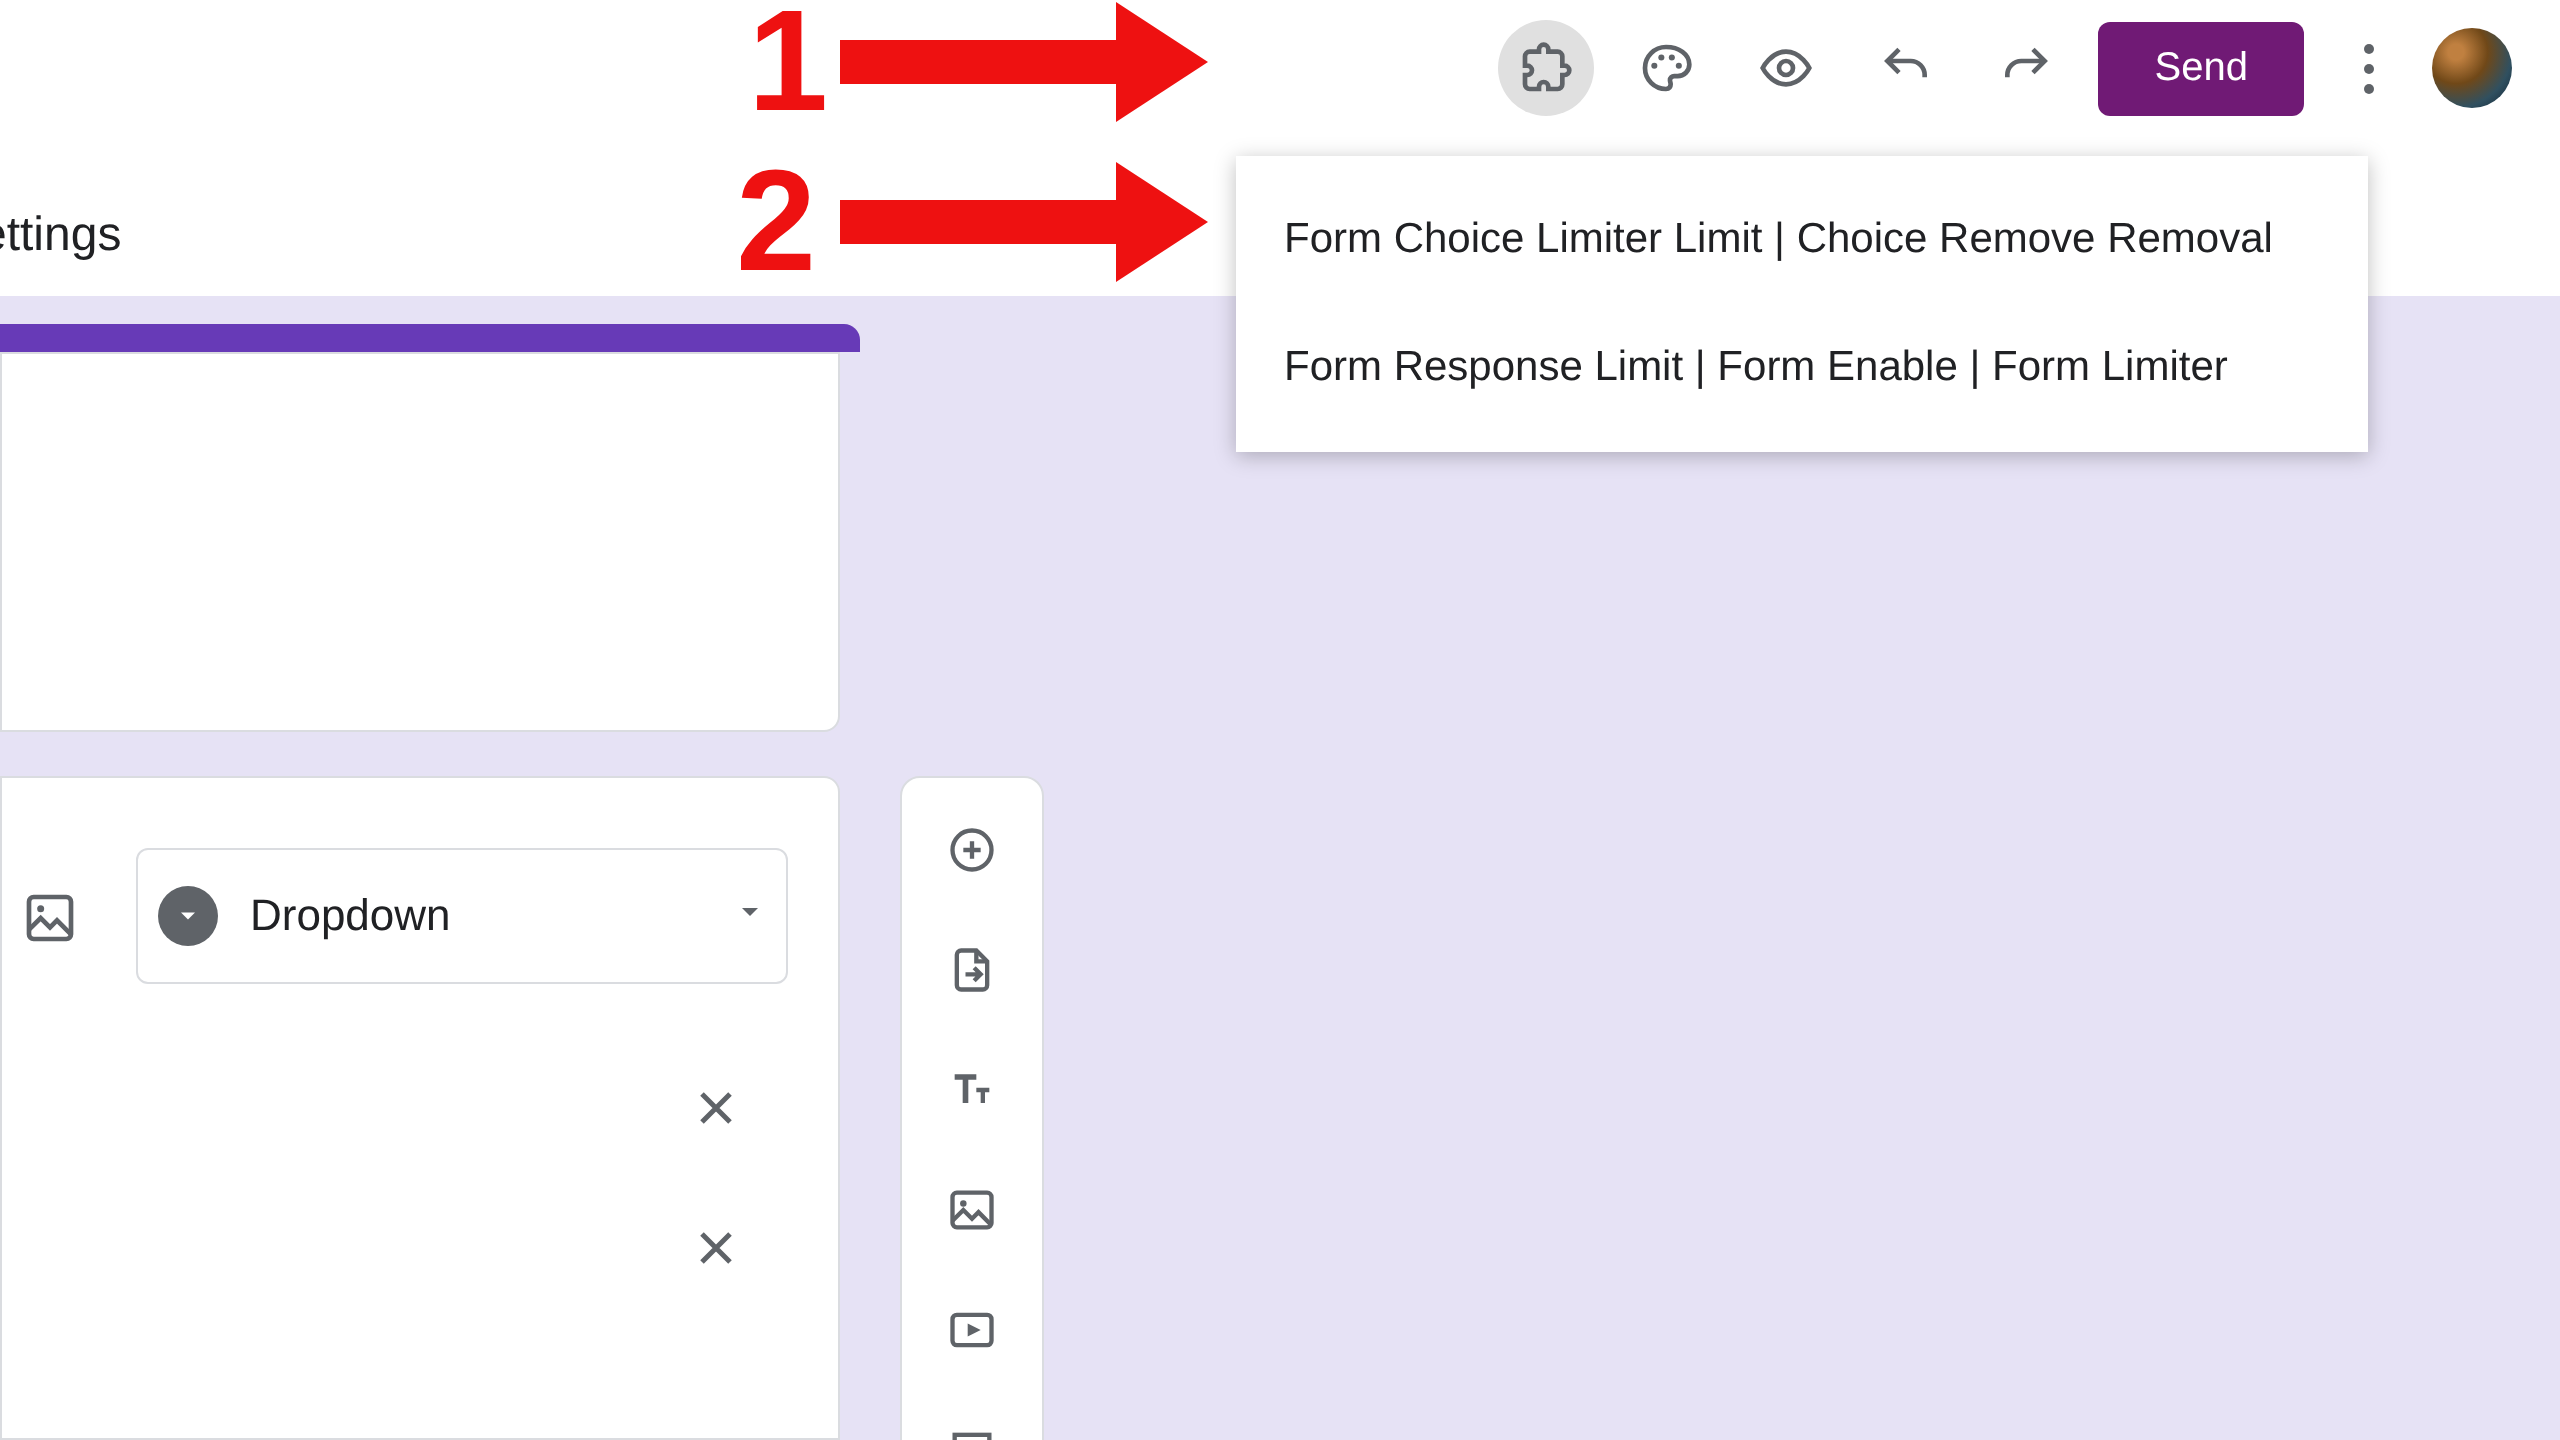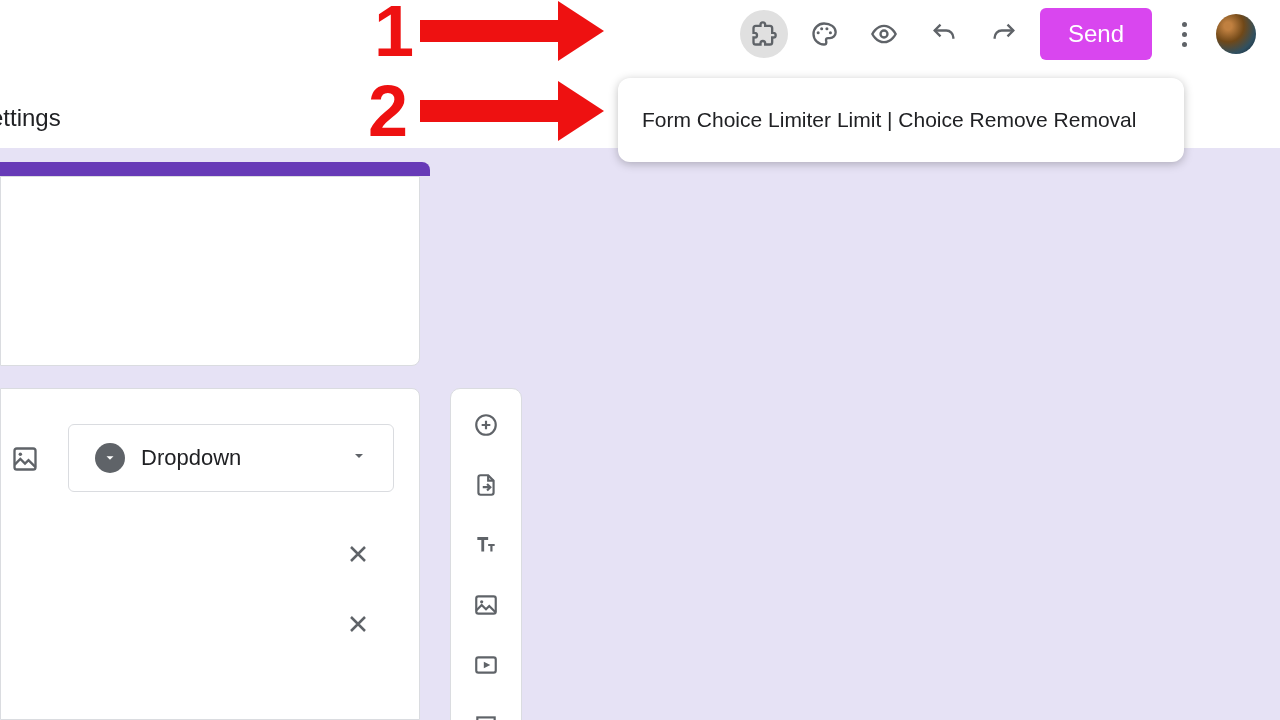--- a/index.html
+++ b/index.html
@@ -24,26 +24,26 @@
     border-radius: 50%;
     display: flex; align-items: center; justify-content: center;
     color: #5f6368;
     cursor: pointer;
   }
   .tool-btn.active { background: #e0e0e0; }
   .tool-btn svg { width: 28px; height: 28px; stroke: #5f6368; fill: none; stroke-width: 2; }
   .tool-btn.palette svg circle.small { fill: #5f6368; stroke:none; }
 
   .send-btn {
-    background: #d946ef;
+    background: #701a75;
     color: #fff;
     border: none;
     border-radius: 6px;
     padding: 12px 28px;
-    font-size: 24px;
+    font-size: 20px;
     cursor: pointer;
   }
   .kebab {
     width: 40px; height: 40px;
     display: flex; flex-direction: column; align-items: center; justify-content: center;
     gap: 5px;
     cursor: pointer;
   }
   .kebab span { width: 5px; height: 5px; background:#5f6368; border-radius:50%; }
   .avatar {
@@ -106,21 +106,21 @@
   .img-icon-box svg { width:28px; height:28px; stroke:#5f6368; fill:none; stroke-width:2; }
 
   .dropdown-chip {
     position: absolute;
     left: 68px; top: 424px;
     width: 326px; height: 68px;
     border: 1px solid #dadce0;
     border-radius: 6px;
     background: #fff;
     display:flex; align-items:center;
-    padding: 0 26px;
+    padding: 0 10px;
     gap: 16px;
     cursor:pointer;
   }
   .dropdown-chip .circ {
     width: 30px; height: 30px; border-radius:50%; background:#5f6368;
     display:flex; align-items:center; justify-content:center;
   }
   .dropdown-chip .circ svg { width:14px; height:14px; fill:#fff; }
   .dropdown-chip .label { font-size:22px; color:#202124; flex:1; }
   .dropdown-chip .caret svg { width:16px; height:16px; fill:#5f6368; }
@@ -147,21 +147,21 @@
   }
   .rail .r-btn { width:32px; height:32px; display:flex; align-items:center; justify-content:center; cursor:pointer; }
   .rail .r-btn svg { width:26px; height:26px; stroke:#5f6368; fill:none; stroke-width:2; }
 
   
   .addons-menu {
     position:absolute;
     left: 618px; top: 78px;
     width: 566px;
     background:#fff;
-    border-radius: 12px;
+    border-radius: 0;
     box-shadow: 0 2px 10px rgba(0,0,0,0.25);
     padding: 10px 0;
     z-index: 60;
   }
   .addons-menu .item {
     padding: 20px 24px;
     font-size: 21px;
     color:#202124;
     cursor:pointer;
   }
@@ -313,20 +313,21 @@
   <div class="r-btn">
     <svg viewBox="0 0 24 24">
         <rect x="4" y="5" width="16" height="5"></rect>
         <rect x="4" y="14" width="16" height="5"></rect>
       </svg>
   </div>
 </div>
 
 <div class="addons-menu">
   <div class="item">Form Choice Limiter Limit | Choice Remove Removal</div>
+  <div class="item">Form Response Limit | Form Enable | Form Limiter</div>
 </div>
 
 <div class="ann-num" style="left:374px; top:-10px;">1</div>
 <div class="ann-arrow" style="left:420px; top:20px;">
   <div class="shaft" style="left:0; top:0; width:140px;"></div>
   <div class="head" style="left:138px; top:-19px;"></div>
 </div>
 <div class="ann-num" style="left:368px; top:70px;">2</div>
 <div class="ann-arrow" style="left:420px; top:100px;">
   <div class="shaft" style="left:0; top:0; width:140px;"></div>

